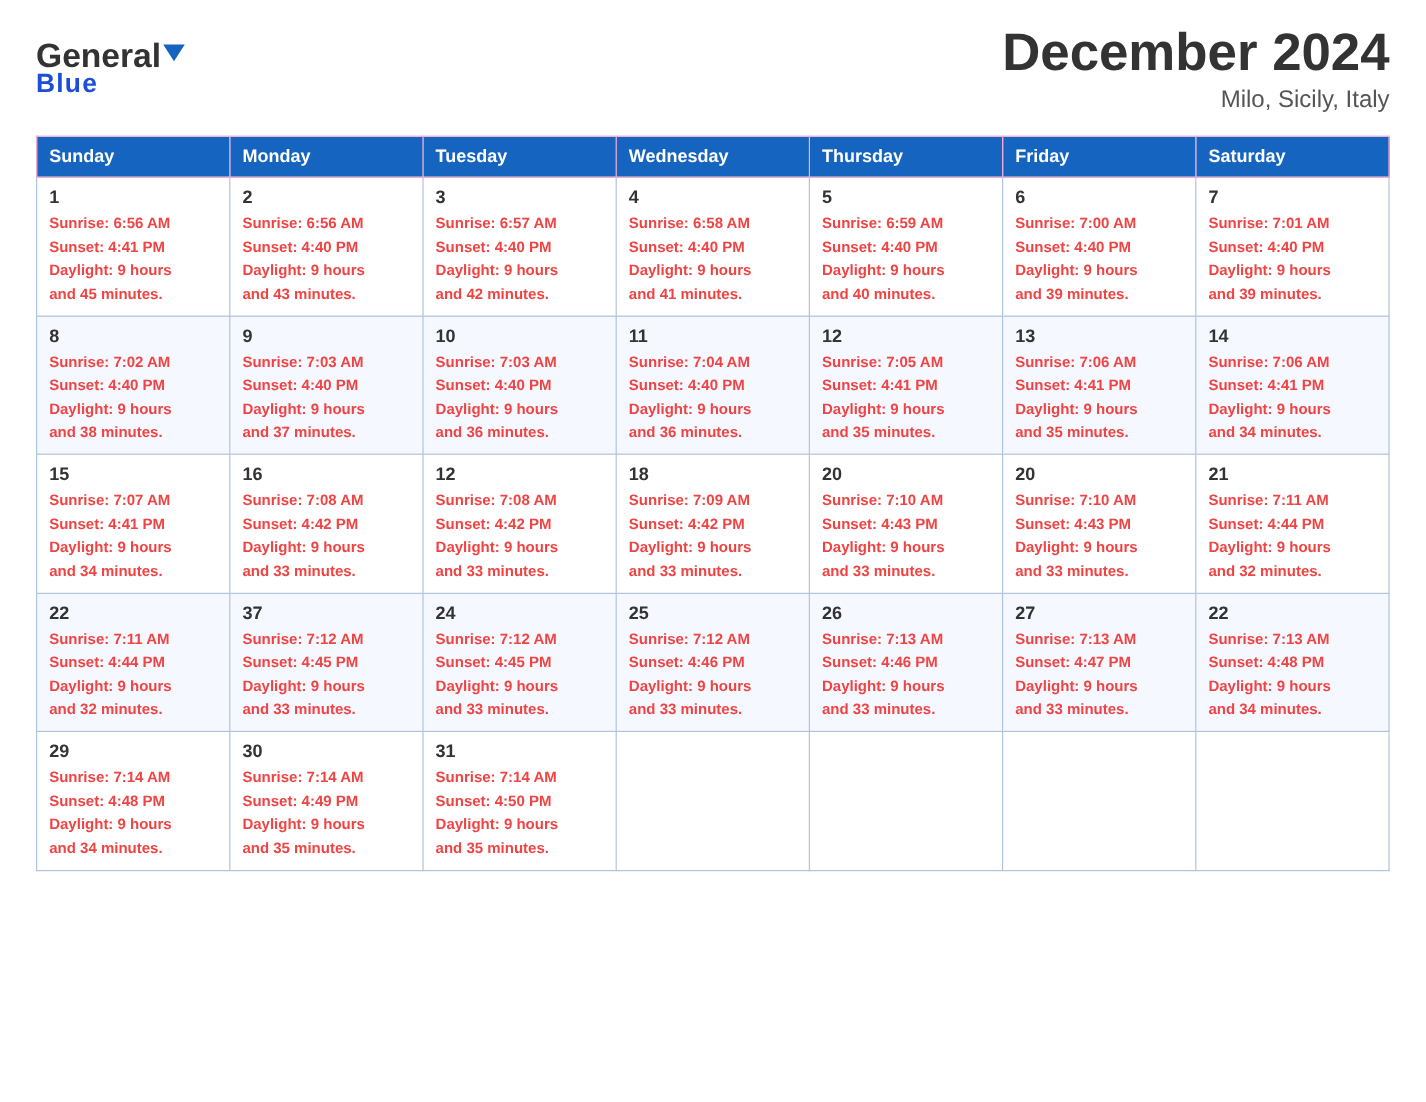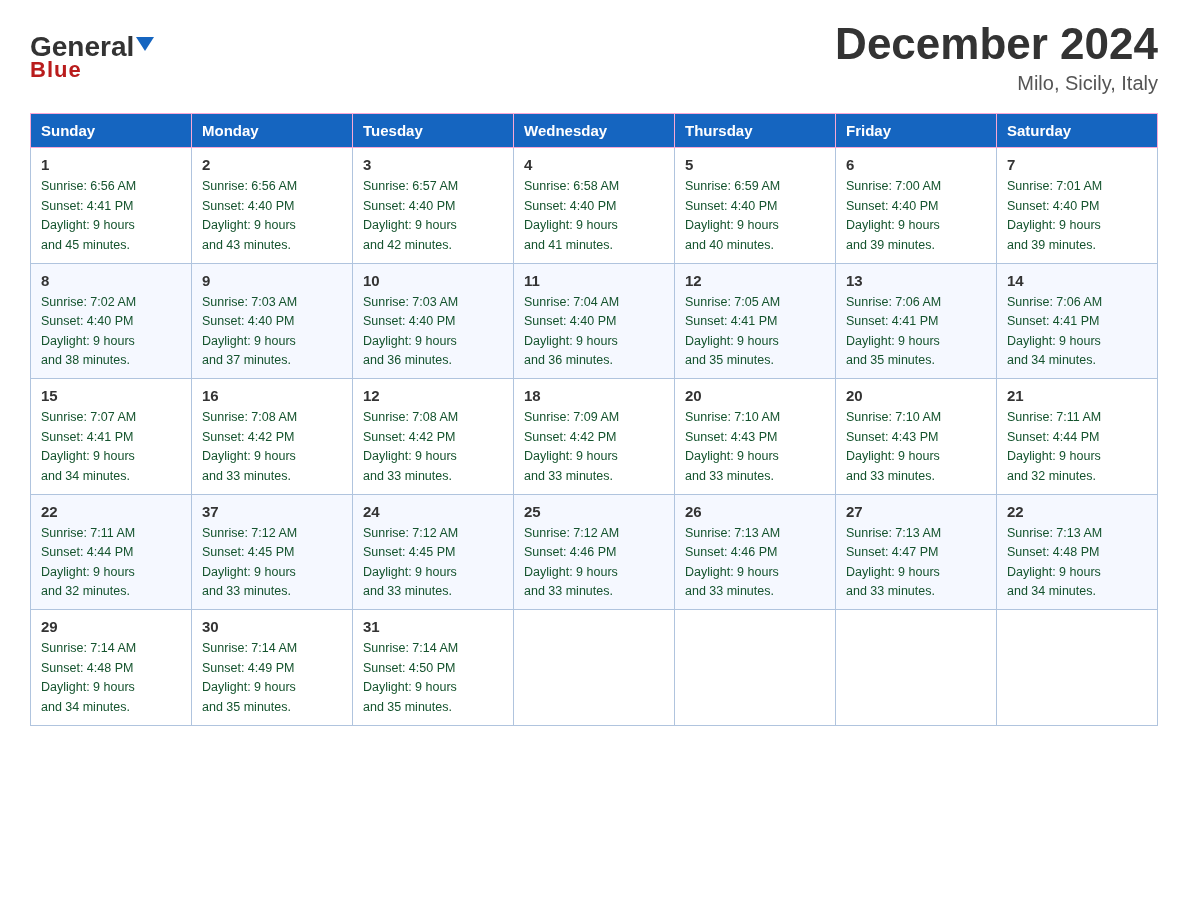--- a/index.html
+++ b/index.html
@@ -34,21 +34,21 @@
       height: 0;
       border-left: 9px solid transparent;
       border-right: 9px solid transparent;
       border-top: 14px solid #1565c0;
       margin-left: 2px;
       vertical-align: middle;
       position: relative;
       top: -4px;
     }
     .logo-blue-line {
-      color: #b91c1c;
+      color: #1d4ed8;
       font-size: 22px;
       font-weight: bold;
       margin-top: -4px;
       letter-spacing: 1px;
     }
     .title-block {
       text-align: right;
     }
     .month-title {
       font-size: 44px;
@@ -92,21 +92,22 @@
     }
     .day-number {
       font-size: 15px;
       font-weight: bold;
       margin-bottom: 4px;
       display: block;
     }
     .day-info {
       font-size: 12.5px;
       line-height: 1.55;
-      color: #14532d;
+      color: #ef4444;
+      font-weight: bold;
     }
     .empty-cell {
       background-color: #fff !important;
     }
   </style>
 </head>
 <body>
 
 <div class="header">
   <div class="logo">

